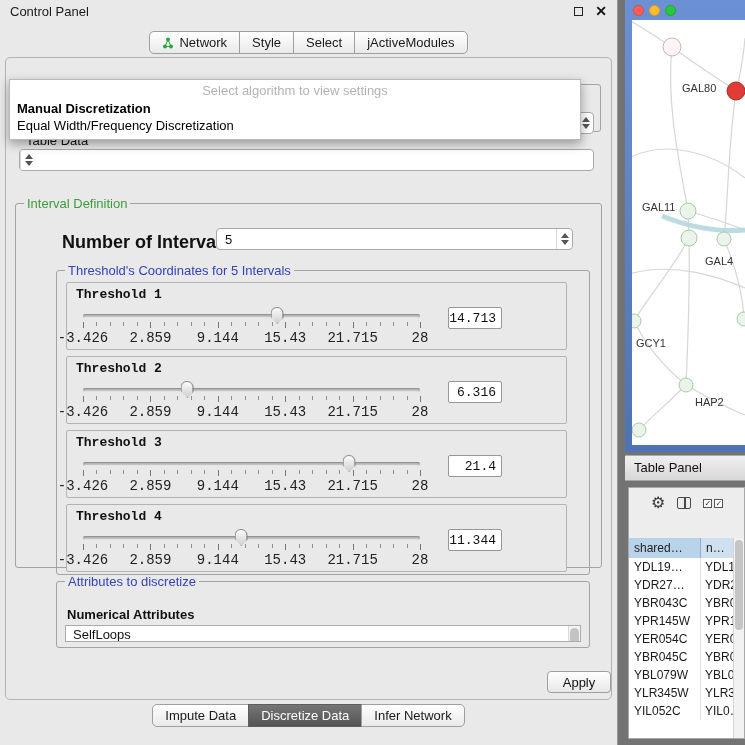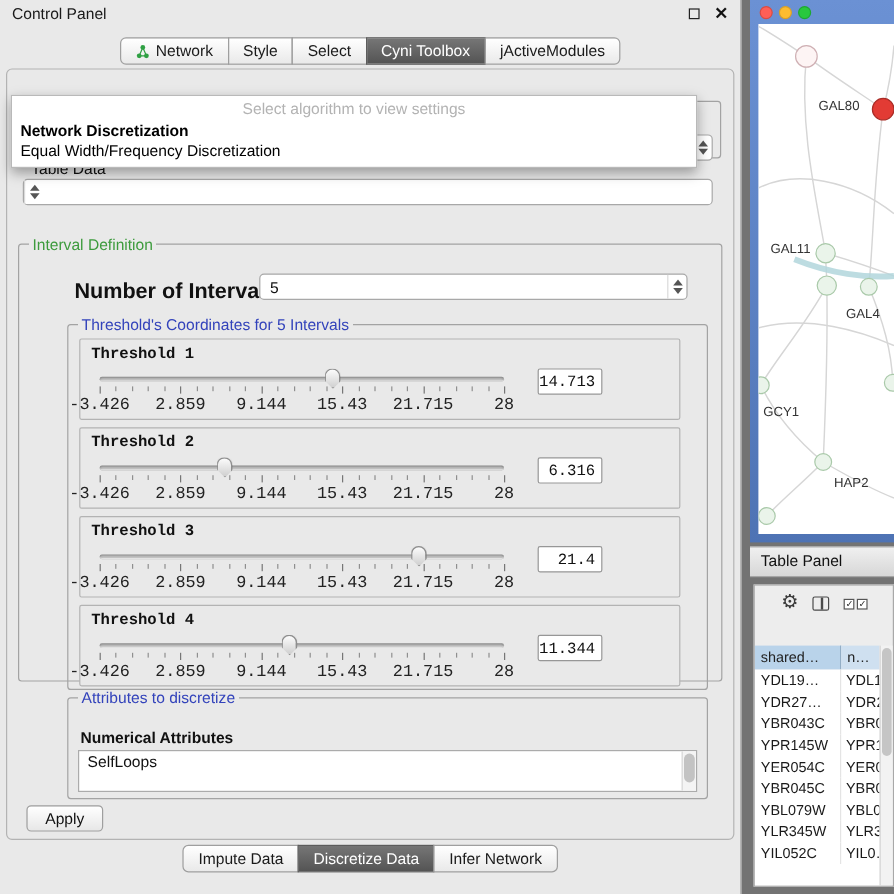--- a/index.html
+++ b/index.html
@@ -65,29 +65,29 @@
   .thumb{position:absolute;top:0;width:13px;height:17px;transform:translateX(-50%);
          background:linear-gradient(#fcfcfc,#cfcfcf);border:1px solid #8d8d8d;border-radius:7px 7px 2px 2px;
          clip-path:polygon(0 0,100% 0,100% 62%,50% 100%,0 62%);filter:drop-shadow(0 1px 1px rgba(0,0,0,.35));}
   .scale{position:absolute;left:10px;right:10px;top:17px;height:26px;}
   .tick{position:absolute;top:0;width:1px;height:4px;background:#8f8f8f;}
   .tick.major{height:6px;background:#767676;}
   .scale-num{position:absolute;top:8px;font-size:14px;color:#222;transform:translateX(-50%);white-space:nowrap;}
   .th-value{position:absolute;right:64px;top:24px;width:54px;height:22px;border:1px solid #979797;border-radius:2px;
             background:#fff;font-family:inherit;font-size:13px;text-align:right;padding-right:5px;color:#111;}
 
-  .attrs-group{left:50px;top:516px;width:534px;height:92px;}
+  .attrs-group{left:50px;top:516px;width:534px;height:74px;}
   .attrs-label{position:absolute;left:10px;top:18px;font-size:13px;font-weight:bold;color:#111;}
   .listbox{position:absolute;left:8px;right:8px;top:36px;bottom:5px;background:#fff;border:1px solid #ababab;overflow:hidden;}
   .list-item{font-size:13px;color:#111;padding-left:7px;line-height:17px;white-space:nowrap;}
   .list-scrollbar{position:absolute;right:0;top:0;bottom:0;width:12px;background:#f4f4f4;border-left:1px solid #d8d8d8;}
   .sb-thumb{position:absolute;left:1px;right:1px;top:2px;border-radius:5px;background:#c3c3c3;}
   .list-scrollbar .sb-thumb{height:24px;}
 
-  .apply-row{position:absolute;left:16px;right:0;top:613px;display:flex;justify-content:flex-start;}
+  .apply-row{position:absolute;left:16px;right:0;top:613px;display:flex;justify-content:flex-end;}
   .apply-btn{min-width:64px;height:22px;font-family:inherit;font-size:13px;color:#111;
              background:linear-gradient(#ffffff,#e7e7e7);border:1px solid #9f9f9f;border-radius:4px;padding:0 12px;}
 
   
   .network-window{position:absolute;left:625px;top:0;width:120px;height:452px;background:linear-gradient(180deg,#6b91d4,#4e73b4);}
   .traffic{position:absolute;left:8px;top:5px;display:flex;gap:5px;}
   .tl{width:11px;height:11px;border-radius:50%;}
   .tl.red{background:#ff5f57;border:1px solid #d94c44;}
   .tl.yellow{background:#fdbc2f;border:1px solid #d8a028;}
   .tl.green{background:#28c83e;border:1px solid #1ea832;}
@@ -141,23 +141,20 @@
             <circle cx="9" cy="9.5" r="2" fill="#2fa043"></circle>
         </svg>
         <span>Network</span>
       </div>
       <div class="tab">
           <span>Style</span>
         </div>
       <div class="tab">
           <span>Select</span>
         </div>
-      <div class="tab selected">
-          <span>Cyni Toolbox</span>
-        </div>
       <div class="tab last">
           <span>jActiveModules</span>
         </div>
     </div>
 
     <div class="cp-body">
 
       <fieldset class="group algo-group">
         <legend class="plain">Discretization Algorithm</legend>
         <div class="combo algo-combo">
@@ -166,21 +163,21 @@
               <i class="up"></i>
               <i class="dn"></i>
             </span>
         </div>
       </fieldset>
 
       <div class="algo-overlay">
         <div class="hdr">Select algorithm to view settings</div>
         <div class="opts">
 
-        <div class="opt">Network Discretization</div>
+        <div class="opt">Manual Discretization</div>
             <div class="opt">Equal Width/Frequency Discretization</div>
           </div>
       </div>
 
       <div class="tabledata-label">Table Data</div>
       <div class="combo tabledata-combo">
         <span class="stepper">
             <i class="up"></i>
             <i class="dn"></i>
           </span>

